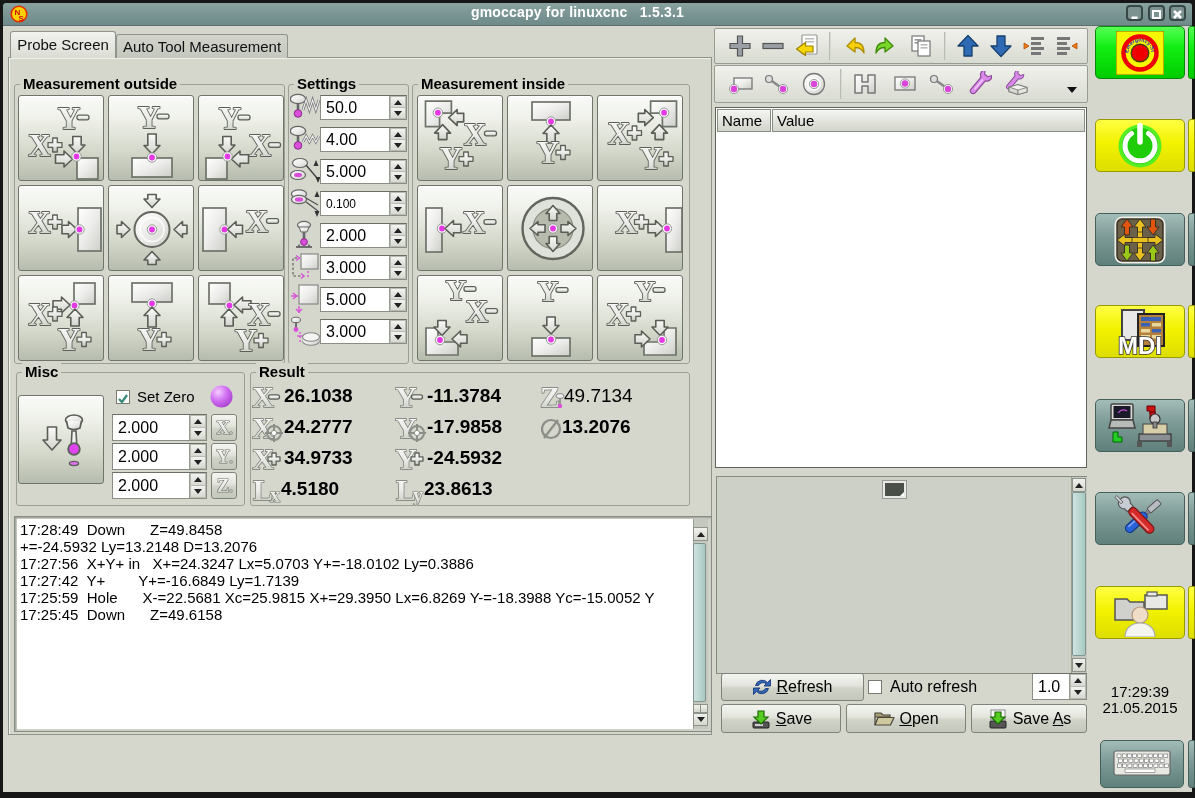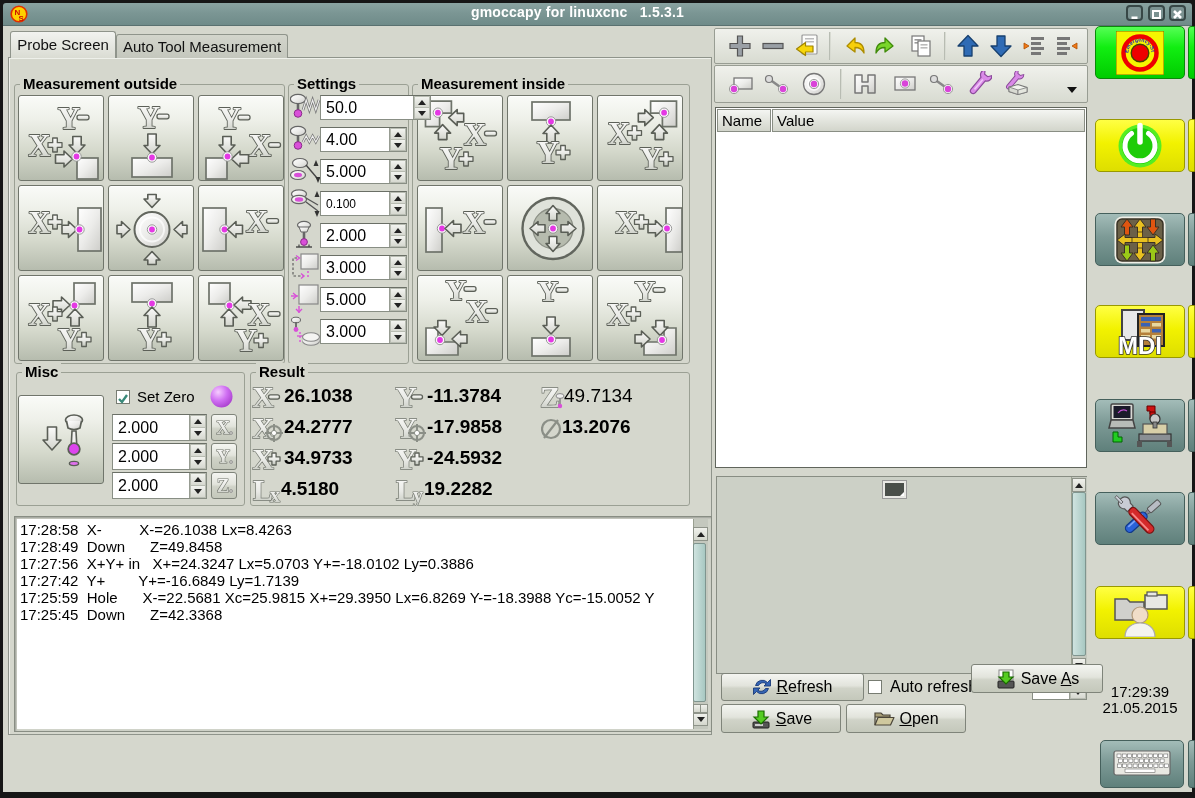--- a/index.html
+++ b/index.html
@@ -264,21 +264,21 @@
       <circle cx="64" cy="64" r="4.7" fill="#fafafa" stroke="#8f8f8f" stroke-width="0.9"></circle>
       <circle cx="64" cy="64" r="2.9" fill="#e438e4"></circle>
     </svg></div>
 <div class="abs" style="left:290px;top:92px;width:31px;height:34px"><svg width="31" height="34" viewBox="0 0 31 34">
       <ellipse cx="8" cy="7" rx="7.6499999999999995" ry="4.675" fill="url(#pg)" stroke="#666" stroke-width="1.3"></ellipse>
       <line x1="8" y1="11.25" x2="8" y2="18.9" stroke="#666" stroke-width="2.55"></line>
       <circle cx="8" cy="21.45" r="3.8249999999999997" fill="#d94fd9" stroke="#8a2b8a" stroke-width="1"></circle>
       <polyline points="13.0,18 16.2,8 19.4,18 22.6,8 25.8,18 29.0,8" fill="none" stroke="#777" stroke-width="2.6"></polyline>
       <polyline points="13.0,18 16.2,8 19.4,18 22.6,8 25.8,18 29.0,8" fill="none" stroke="#eee" stroke-width="1.1"></polyline>
     </svg></div>
-<div class="spin" style="left:320px;top:95px;width:111px;height:25px">
+<div class="spin" style="left:320px;top:95px;width:87px;height:25px">
     <div class="val" style="font-size:16px">50.0</div>
     <div class="spinbtns">
       <div>
         <div class="arrup"></div>
       </div>
       <div>
         <div class="arrdn"></div>
       </div>
     </div>
   </div>
@@ -532,30 +532,30 @@
 <div class="abs" style="left:427px;top:447px;font-size:19px;font-weight:bold">-24.5932</div>
 <div class="abs" style="left:252px;top:476px"><svg width="44" height="30" viewBox="0 0 44 30">
       <text x="11" y="24" font-family="Liberation Serif" font-weight="bold" font-size="30" text-anchor="middle" fill="url(#lg)" stroke="#73776f" stroke-width="1.4" paint-order="stroke">L</text>
       <text x="23" y="26" font-family="Liberation Serif" font-weight="bold" font-size="20" text-anchor="middle" fill="url(#lg)" stroke="#73776f" stroke-width="1.2" paint-order="stroke">x</text>
     </svg></div>
 <div class="abs" style="left:281px;top:478px;font-size:19px;font-weight:bold">4.5180</div>
 <div class="abs" style="left:395px;top:476px"><svg width="44" height="30" viewBox="0 0 44 30">
       <text x="11" y="24" font-family="Liberation Serif" font-weight="bold" font-size="30" text-anchor="middle" fill="url(#lg)" stroke="#73776f" stroke-width="1.4" paint-order="stroke">L</text>
       <text x="23" y="26" font-family="Liberation Serif" font-weight="bold" font-size="20" text-anchor="middle" fill="url(#lg)" stroke="#73776f" stroke-width="1.2" paint-order="stroke">y</text>
     </svg></div>
-<div class="abs" style="left:424px;top:478px;font-size:19px;font-weight:bold">19.2282</div>
+<div class="abs" style="left:424px;top:478px;font-size:19px;font-weight:bold">23.8613</div>
 <div class="abs" style="left:14px;top:516px;width:698px;height:216px;background:#d0d3c9;border:1px solid #888d83;box-shadow:inset 1px 1px 2px rgba(0,0,0,0.25)"></div>
 <div class="abs" style="left:17px;top:519px;width:676px;height:210px;background:#fff"></div>
 <div class="abs" style="left:20px;top:522px;width:672px;height:205px;overflow:hidden">
-    <div class="logline">17:28:58  X-         X-=26.1038 Lx=8.4263</div>
     <div class="logline">17:28:49  Down      Z=49.8458</div>
+    <div class="logline">+=-24.5932 Ly=13.2148 D=13.2076</div>
     <div class="logline">17:27:56  X+Y+ in   X+=24.3247 Lx=5.0703 Y+=-18.0102 Ly=0.3886</div>
     <div class="logline">17:27:42  Y+        Y+=-16.6849 Ly=1.7139</div>
     <div class="logline">17:25:59  Hole      X-=22.5681 Xc=25.9815 X+=29.3950 Lx=6.8269 Y-=-18.3988 Yc=-15.0052 Y</div>
-    <div class="logline">17:25:45  Down      Z=42.3368</div>
+    <div class="logline">17:25:45  Down      Z=49.6158</div>
   </div>
 <div class="vsb" style="left:693px;top:519px;width:15px;height:210px"></div>
 <div class="sbbtn" style="left:693px;top:527px;width:15px">
     <div class="arrup"></div>
   </div>
 <div class="sbslider" style="left:693px;top:543px;width:13px;height:159px"></div>
 <div class="sbbtn" style="left:693px;top:704px;width:8px;height:9px"></div>
 <div class="sbbtn" style="left:700px;top:704px;width:8px;height:9px"></div>
 <div class="sbbtn" style="left:693px;top:713px;width:15px;height:13px">
     <div class="arrdn"></div>
@@ -705,21 +705,21 @@
     </svg>
     <span><u>S</u>ave</span>
   </div>
 <div class="btn" style="left:846px;top:704px;width:120px;height:29px">
     <svg width="22" height="22" viewBox="0 0 22 22">
       <path d="M2 17 L2 5 L8 5 L10 7 L17 7 L17 9 L2 9" fill="#a89f78" stroke="#4a4538" stroke-width="1.2"></path>
       <path d="M2 17 L5 9.5 L21 9.5 L17.5 17 z" fill="#cfc89e" stroke="#4a4538" stroke-width="1.2" stroke-linejoin="round"></path>
     </svg>
     <span><u>O</u>pen</span>
   </div>
-<div class="btn" style="left:971px;top:664px;width:132px;height:29px">
+<div class="btn" style="left:971px;top:704px;width:116px;height:29px">
     <svg width="22" height="22" viewBox="0 0 22 22">
       <rect x="3" y="13" width="16" height="7" rx="1" fill="#555" stroke="#222" stroke-width="1"></rect>
       <rect x="4" y="2" width="14" height="10" fill="#fff" stroke="#888" stroke-width="1"></rect>
       <path d="M8 4 h6 v5 h4 l-7 7 l-7 -7 h4 z" fill="#55cc22" stroke="#1a6a00" stroke-width="1.2"></path>
     </svg>
     <span>Save <u>A</u>s</span>
   </div>
 <div class="bigbtn bb-green" style="top:26px">
     <svg width="48" height="44" viewBox="0 0 48 44">
       <rect x="0" y="0" width="48" height="44" fill="#f6f600" stroke="#7a6a00" stroke-width="1"></rect>

